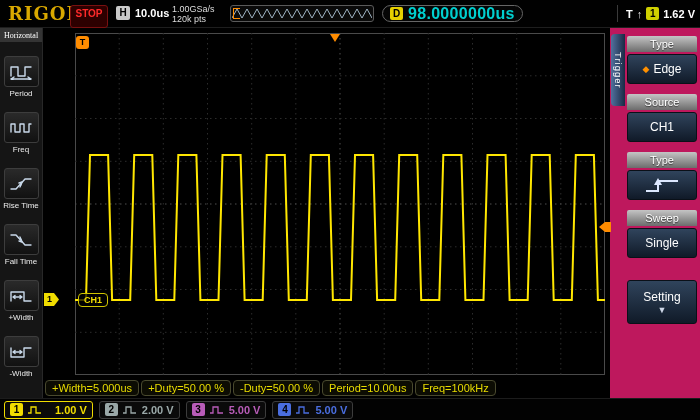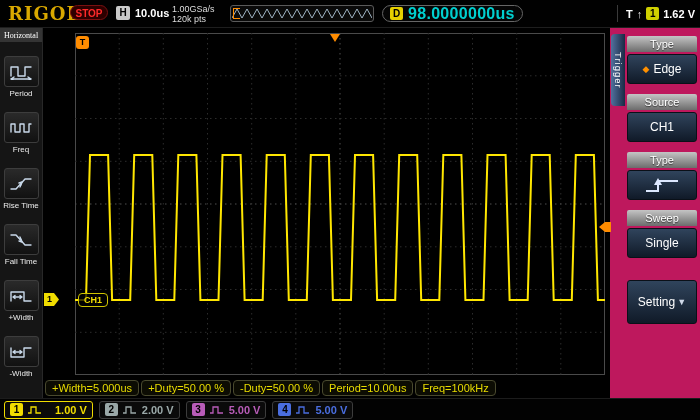--- a/index.html
+++ b/index.html
@@ -3,21 +3,21 @@
 <meta charset="utf-8">
 <style>
   * { margin:0; padding:0; box-sizing:border-box; }
   html,body { background:#333; }
   body { font-family:"Liberation Sans", sans-serif; }
   #root { position:relative; width:700px; height:420px; background:#000; overflow:hidden; }
 
   
   #topbar { position:absolute; left:0; top:0; width:700px; height:28px; background:#010101; border-bottom:1px solid #1e1e1e; }
   .brand { position:absolute; left:8px; top:3px; font-family:"DejaVu Serif", serif; font-weight:bold; font-size:18px; color:#d9a800; letter-spacing:1px; }
-  .stop { position:absolute; left:70px; top:5px; width:38px; height:15px; background:#2d0000; border:1px solid #7a1010; border-radius:8px; color:#ff2a2a; font-size:10px; font-weight:bold; text-align:center; line-height:15px; cursor:pointer; }
+  .stop { position:absolute; left:70px; top:5px; width:38px; height:23px; background:#2d0000; border:1px solid #7a1010; border-radius:3px; color:#ff2a2a; font-size:10px; font-weight:bold; text-align:center; line-height:15px; cursor:pointer; }
   .hgroup { position:absolute; left:116px; top:6px; display:flex; align-items:center; gap:5px; }
   .hbox { display:inline-block; width:14px; height:14px; background:#c9c9c9; color:#000; font-weight:bold; font-size:10px; text-align:center; line-height:14px; border-radius:2px; }
   .tb { color:#fff; font-weight:bold; font-size:11px; }
   .srate { position:absolute; left:172px; top:4px; color:#ddd; font-size:9px; line-height:10px; }
   .posbar { position:absolute; left:230px; top:5px; width:144px; height:17px; background:#0a0a0a; border:1px solid #5a5a5a; border-radius:3px; cursor:pointer; }
   .posbar svg { position:absolute; left:1px; top:0; }
   .pos-marker { position:absolute; left:2px; top:2px; width:7px; height:11px; border:1px solid #ff8c00; border-right:none; }
   .dgroup { position:absolute; left:382px; top:5px; height:17px; border:1px solid #666; border-radius:9px; display:flex; align-items:center; padding:0 7px; gap:5px; background:#050505; }
   .dbox { width:13px; height:13px; background:#e6d000; color:#000; font-weight:bold; font-size:10px; text-align:center; line-height:13px; border-radius:2px; }
   .dval { color:#00cfcf; font-size:16px; font-weight:bold; letter-spacing:0.3px; }
@@ -51,21 +51,21 @@
   .meas { color:#e8dc00; background:#0c0c03; border:1px solid #49492e; font-size:11px; padding:0 6px; height:16px; line-height:14px; border-radius:4px; white-space:nowrap; }
 
   
   #rightpanel { position:absolute; left:610px; top:28px; width:90px; height:370px; background:#be185d; }
   .rm-tab { position:absolute; left:1px; top:6px; width:14px; height:72px; background:linear-gradient(90deg,#51719e,#1a2a44); border-radius:4px 0 0 4px; color:#fff; font-size:9.5px; writing-mode:vertical-rl; text-align:center; line-height:14px; letter-spacing:1px; }
   .rm-col { position:absolute; left:17px; top:8px; width:70px; display:flex; flex-direction:column; }
   .rm-group { margin-bottom:10px; }
   .rm-header { height:16px; background:linear-gradient(#c4c4c4,#6c6c6c); color:#fff; font-size:11px; text-align:center; line-height:16px; border-radius:2px 2px 0 0; text-shadow:0 1px 1px #333; margin-bottom:2px; }
   .rm-btn { height:30px; background:linear-gradient(#30445c,#101a28); border:1px solid #0a1018; border-radius:3px; color:#fff; font-size:12px; display:flex; align-items:center; justify-content:center; gap:4px; cursor:pointer; }
   .diamond { color:#ff9000; font-size:9px; }
-  .rm-setting { margin-top:12px; height:44px; background:linear-gradient(#30445c,#101a28); border:1px solid #0a1018; border-radius:3px; color:#fff; font-size:12px; display:flex; flex-direction:row; align-items:center; justify-content:center; gap:2px; cursor:pointer; }
+  .rm-setting { margin-top:12px; height:44px; background:linear-gradient(#30445c,#101a28); border:1px solid #0a1018; border-radius:3px; color:#fff; font-size:12px; display:flex; flex-direction:column; align-items:center; justify-content:center; gap:2px; cursor:pointer; }
   .down-arrow { color:#cfd8e8; font-size:9px; line-height:8px; }
 
   
   #bottombar { position:absolute; left:0; top:398px; width:700px; height:22px; background:#020202; border-top:1px solid #1c1c1c; display:flex; align-items:center; padding-left:4px; gap:6px; }
   .ch-block { height:18px; border:1px solid #3c3c3c; border-radius:3px; background:#0a0a0a; display:flex; align-items:center; gap:4px; padding:0 5px; cursor:pointer; }
   .ch-num { width:13px; height:13px; border-radius:2px; color:#000; font-size:10px; font-weight:bold; text-align:center; line-height:13px; }
   .ch-wave path { fill:none; stroke-width:1.3; }
   .ch-scale { font-size:11px; font-weight:bold; }
 </style>
 </head>

